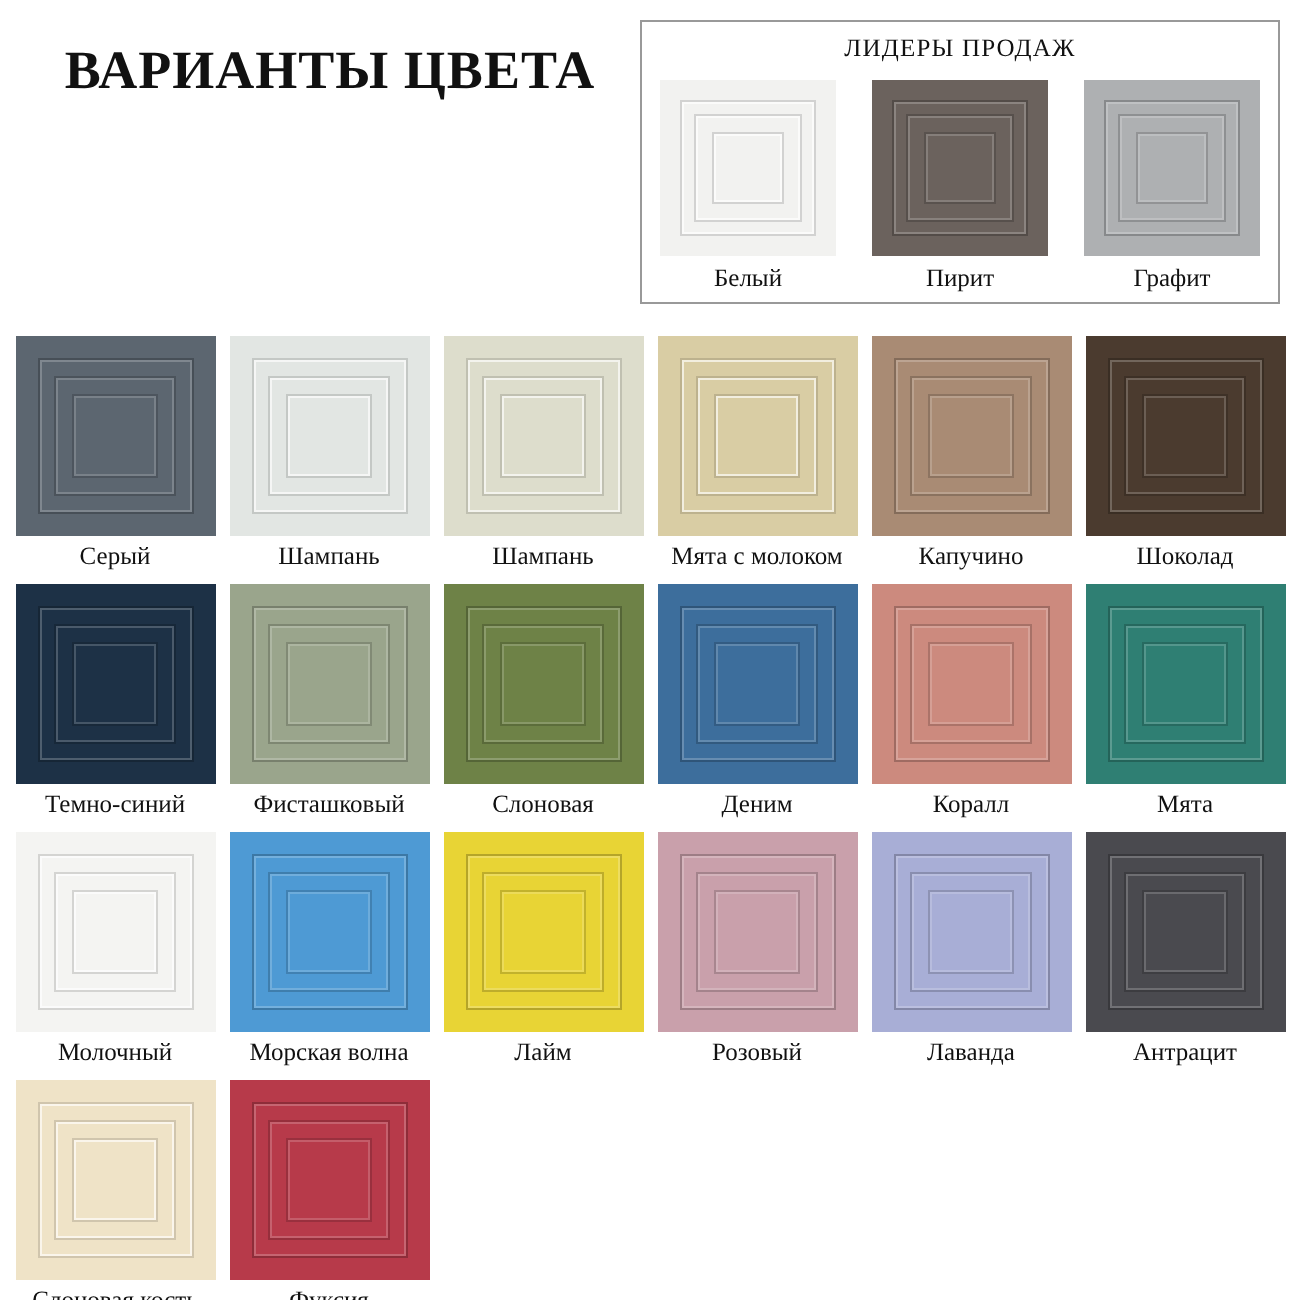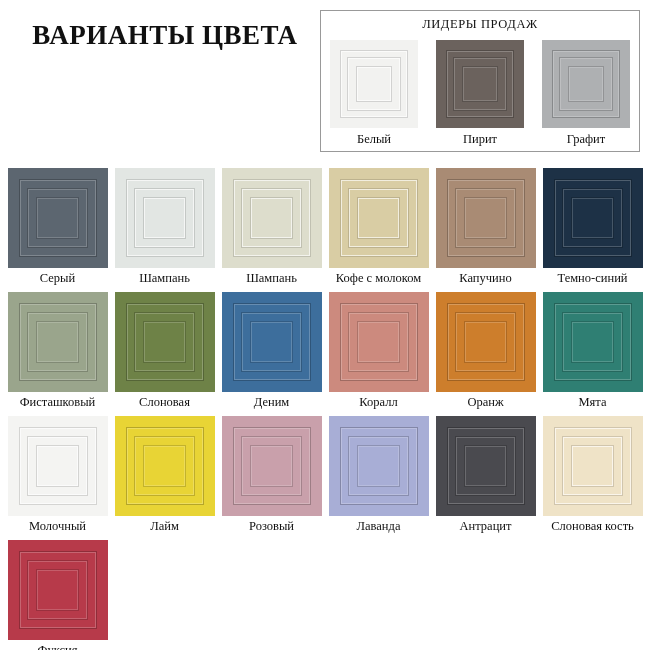--- a/index.html
+++ b/index.html
@@ -236,33 +236,43 @@
         <div class="caption">Шампань</div>
       </div>
       <div class="grid-cell">
         <div class="panel light" style="background: rgb(217, 205, 164);">
           <div class="r1" style="background: rgb(217, 205, 164);">
             <div class="r2" style="background: rgb(217, 205, 164);">
               <div class="r3" style="background: rgb(217, 205, 164);"></div>
             </div>
           </div>
         </div>
-        <div class="caption">Кофе с молоком</div>
+        <div class="caption">Мята с молоком</div>
       </div>
       <div class="grid-cell">
         <div class="panel" style="background: rgb(169, 139, 116);">
           <div class="r1" style="background: rgb(169, 139, 116);">
             <div class="r2" style="background: rgb(169, 139, 116);">
               <div class="r3" style="background: rgb(169, 139, 116);"></div>
             </div>
           </div>
         </div>
         <div class="caption">Капучино</div>
       </div>
       <div class="grid-cell">
+        <div class="panel" style="background: rgb(75, 59, 47);">
+          <div class="r1" style="background: rgb(75, 59, 47);">
+            <div class="r2" style="background: rgb(75, 59, 47);">
+              <div class="r3" style="background: rgb(75, 59, 47);"></div>
+            </div>
+          </div>
+        </div>
+        <div class="caption">Шоколад</div>
+      </div>
+      <div class="grid-cell">
         <div class="panel" style="background: rgb(29, 49, 70);">
           <div class="r1" style="background: rgb(29, 49, 70);">
             <div class="r2" style="background: rgb(29, 49, 70);">
               <div class="r3" style="background: rgb(29, 49, 70);"></div>
             </div>
           </div>
         </div>
         <div class="caption">Темно-синий</div>
       </div>
       <div class="grid-cell">
@@ -299,50 +309,50 @@
         <div class="panel" style="background: rgb(204, 138, 126);">
           <div class="r1" style="background: rgb(204, 138, 126);">
             <div class="r2" style="background: rgb(204, 138, 126);">
               <div class="r3" style="background: rgb(204, 138, 126);"></div>
             </div>
           </div>
         </div>
         <div class="caption">Коралл</div>
       </div>
       <div class="grid-cell">
-        <div class="panel" style="background: rgb(205, 126, 44);">
-          <div class="r1" style="background: rgb(205, 126, 44);">
-            <div class="r2" style="background: rgb(205, 126, 44);">
-              <div class="r3" style="background: rgb(205, 126, 44);"></div>
-            </div>
-          </div>
-        </div>
-        <div class="caption">Оранж</div>
-      </div>
-      <div class="grid-cell">
         <div class="panel" style="background: rgb(47, 127, 115);">
           <div class="r1" style="background: rgb(47, 127, 115);">
             <div class="r2" style="background: rgb(47, 127, 115);">
               <div class="r3" style="background: rgb(47, 127, 115);"></div>
             </div>
           </div>
         </div>
         <div class="caption">Мята</div>
       </div>
       <div class="grid-cell">
         <div class="panel light" style="background: rgb(244, 244, 242);">
           <div class="r1" style="background: rgb(244, 244, 242);">
             <div class="r2" style="background: rgb(244, 244, 242);">
               <div class="r3" style="background: rgb(244, 244, 242);"></div>
             </div>
           </div>
         </div>
         <div class="caption">Молочный</div>
       </div>
       <div class="grid-cell">
+        <div class="panel" style="background: rgb(78, 154, 212);">
+          <div class="r1" style="background: rgb(78, 154, 212);">
+            <div class="r2" style="background: rgb(78, 154, 212);">
+              <div class="r3" style="background: rgb(78, 154, 212);"></div>
+            </div>
+          </div>
+        </div>
+        <div class="caption">Морская волна</div>
+      </div>
+      <div class="grid-cell">
         <div class="panel" style="background: rgb(232, 212, 53);">
           <div class="r1" style="background: rgb(232, 212, 53);">
             <div class="r2" style="background: rgb(232, 212, 53);">
               <div class="r3" style="background: rgb(232, 212, 53);"></div>
             </div>
           </div>
         </div>
         <div class="caption">Лайм</div>
       </div>
       <div class="grid-cell">

